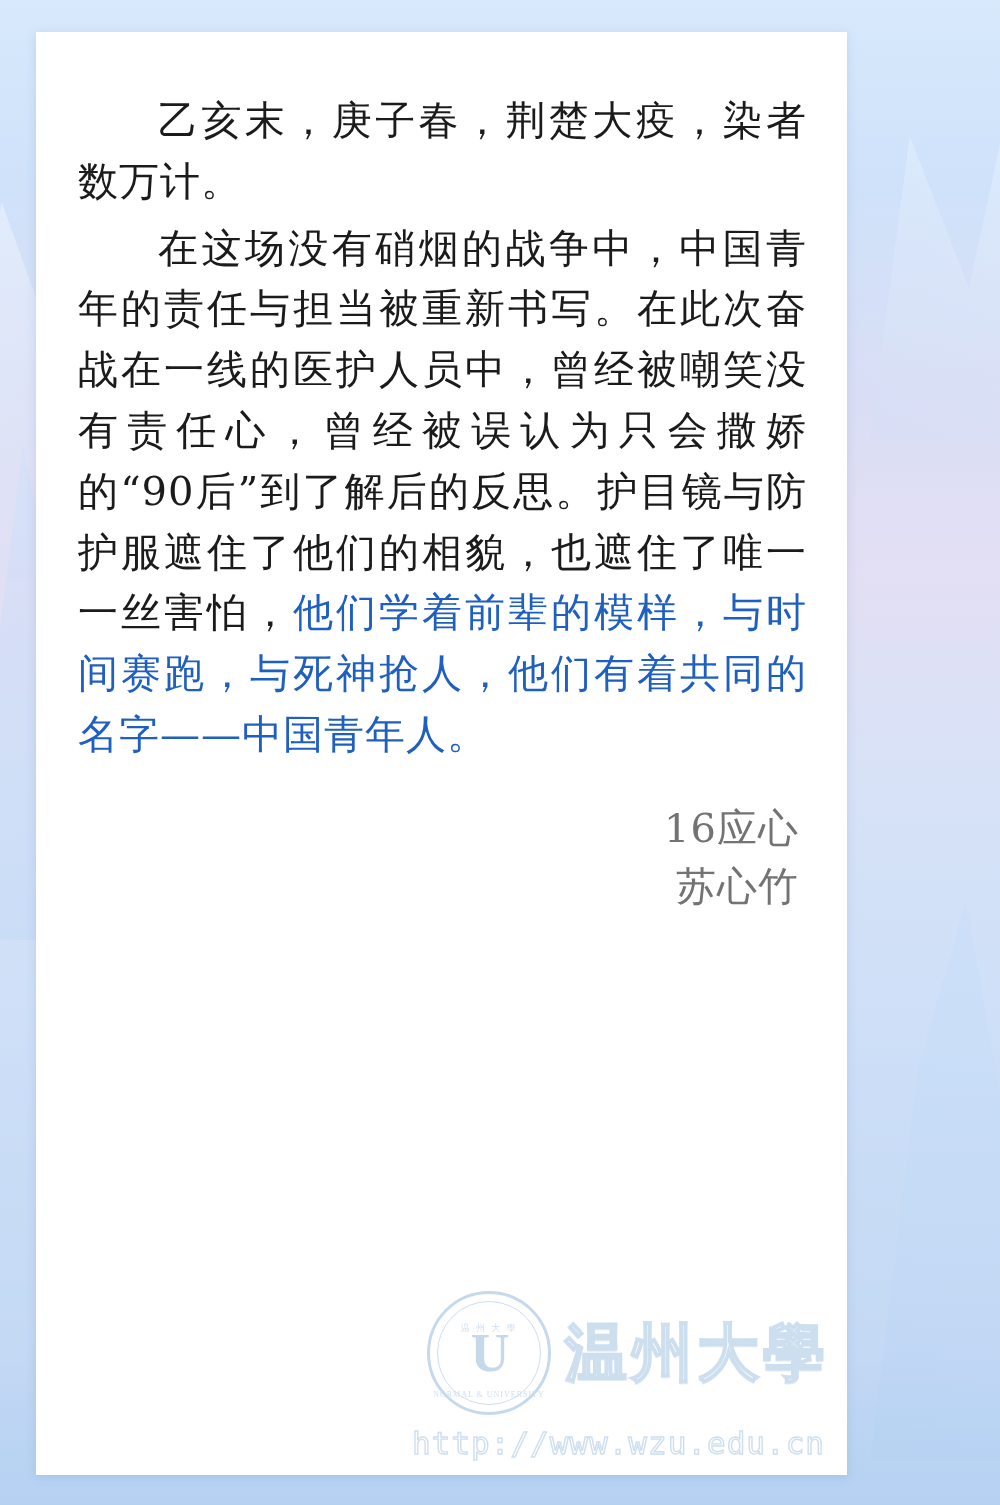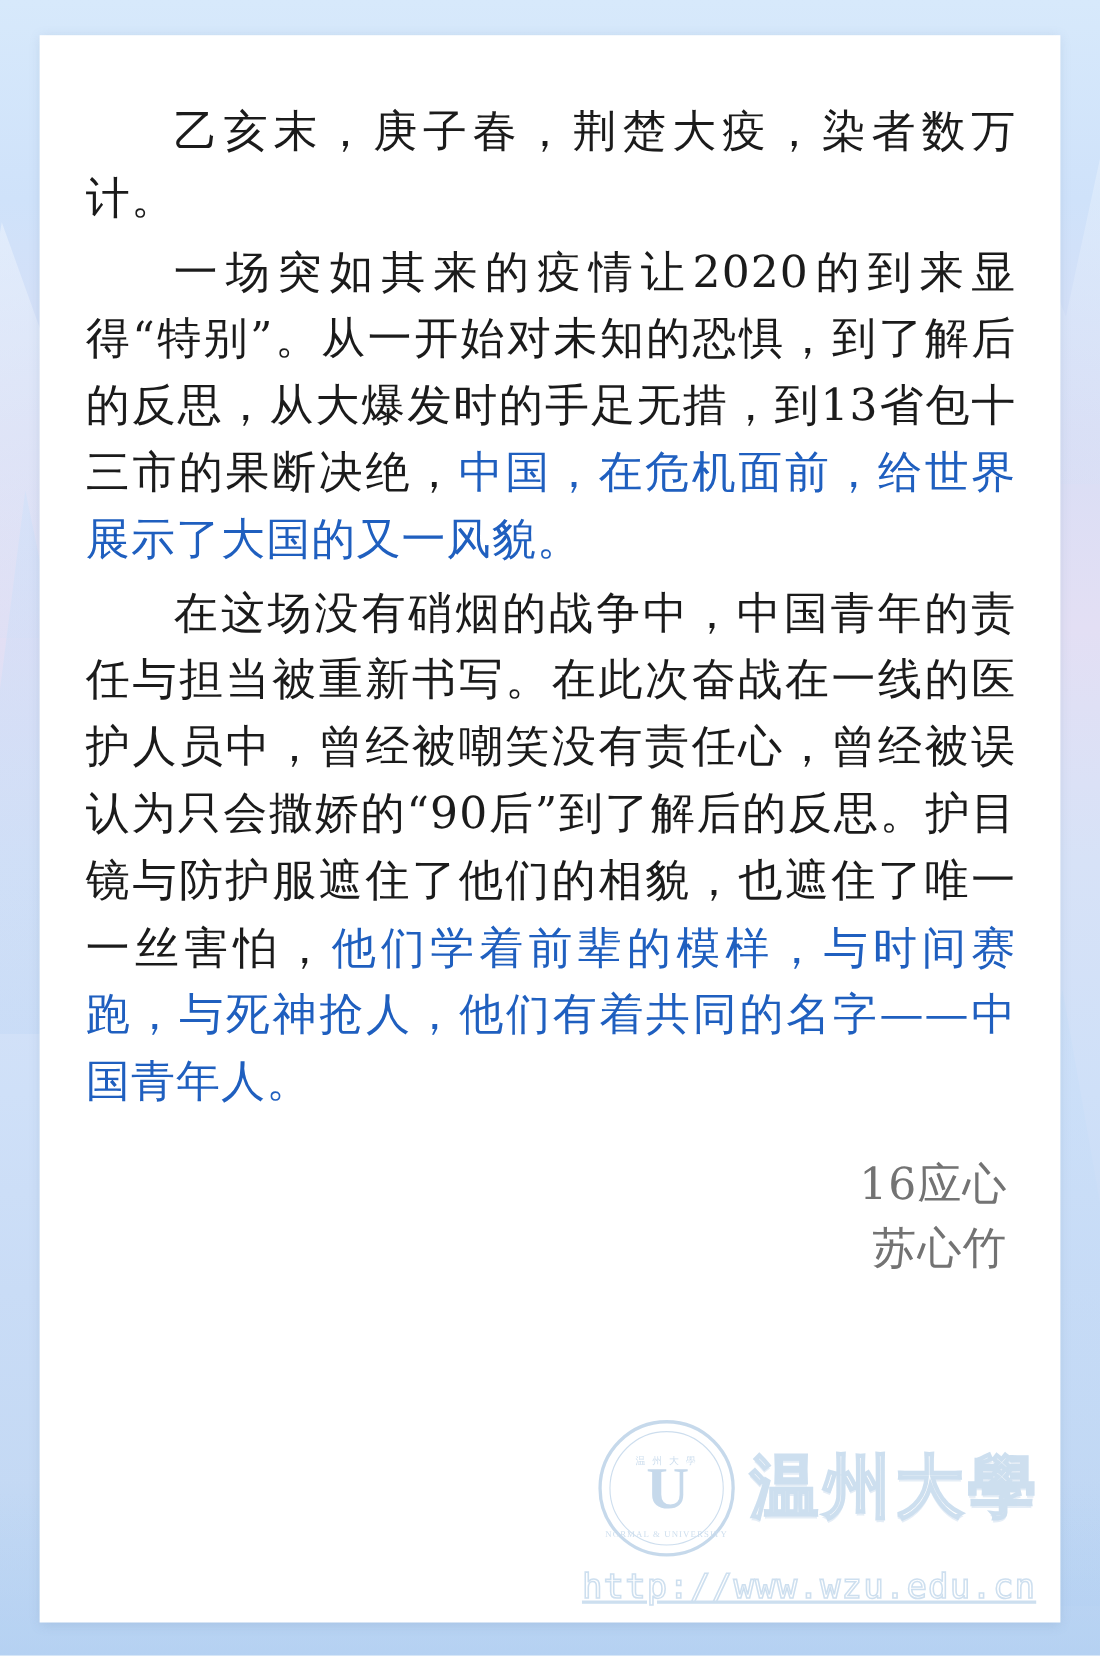--- a/index.html
+++ b/index.html
@@ -69,21 +69,21 @@
     left: 0; bottom: -20px;
     width: 1000px; height: 180px;
     background: linear-gradient(0deg, rgba(175,206,242,0.65), rgba(175,206,242,0));
   }
 
   
   #paper {
     position: absolute;
     left: 36px;
     top: 32px;
-    width: 928px;
+    width: 811px;
     height: 1443px;
     background: #ffffff;
     box-shadow: 0 2px 10px rgba(90,120,160,0.18);
     overflow: hidden;
   }
 
   #article {
     position: relative;
     z-index: 2;
     padding: 58px 40px 0 42px;
@@ -191,41 +191,39 @@
   }
   #wm-url {
     margin-top: 10px;
     font-family: "DejaVu Sans Mono", "Liberation Mono", monospace;
     font-size: 31px;
     color: #ffffff;
     -webkit-text-stroke: 1.4px #9dc0e0;
     letter-spacing: 1px;
     text-align: right;
     padding-right: 4px;
-    text-decoration: underline;
   }
 </style>
 </head>
 <body>
 
 <div id="page">
 
   <div class="bg-shape bg-l1"></div>
   <div class="bg-shape bg-l2"></div>
   <div class="bg-shape bg-r1"></div>
   <div class="bg-shape bg-r2"></div>
   <div class="bg-shape bg-b1"></div>
 
   <div id="paper">
 
     <div id="article">
 
       <p class="para"><span>乙亥末，庚子春，荆楚大疫，染者数万计。</span></p>
 
-      <p class="para"><span>一场突如其来的疫情让2020的到来显得“特别”。从一开始对未知的恐惧，到了解后的反思，从大爆发时的手足无措，到13省包十三市的果断决绝，</span><span class="hl">中国，在危机面前，给世界展示了大国的又一风貌。</span></p>
 
       <p class="para"><span>在这场没有硝烟的战争中，中国青年的责任与担当被重新书写。在此次奋战在一线的医护人员中，曾经被嘲笑没有责任心，曾经被误认为只会撒娇的“90后”到了解后的反思。护目镜与防护服遮住了他们的相貌，也遮住了唯一一丝害怕，</span><span class="hl">他们学着前辈的模样，与时间赛跑，与死神抢人，他们有着共同的名字——中国青年人。</span></p>
 
 
       <div class="signature">
         <div>16应心</div>
         <div>苏心竹</div>
       </div>
 
     </div>

